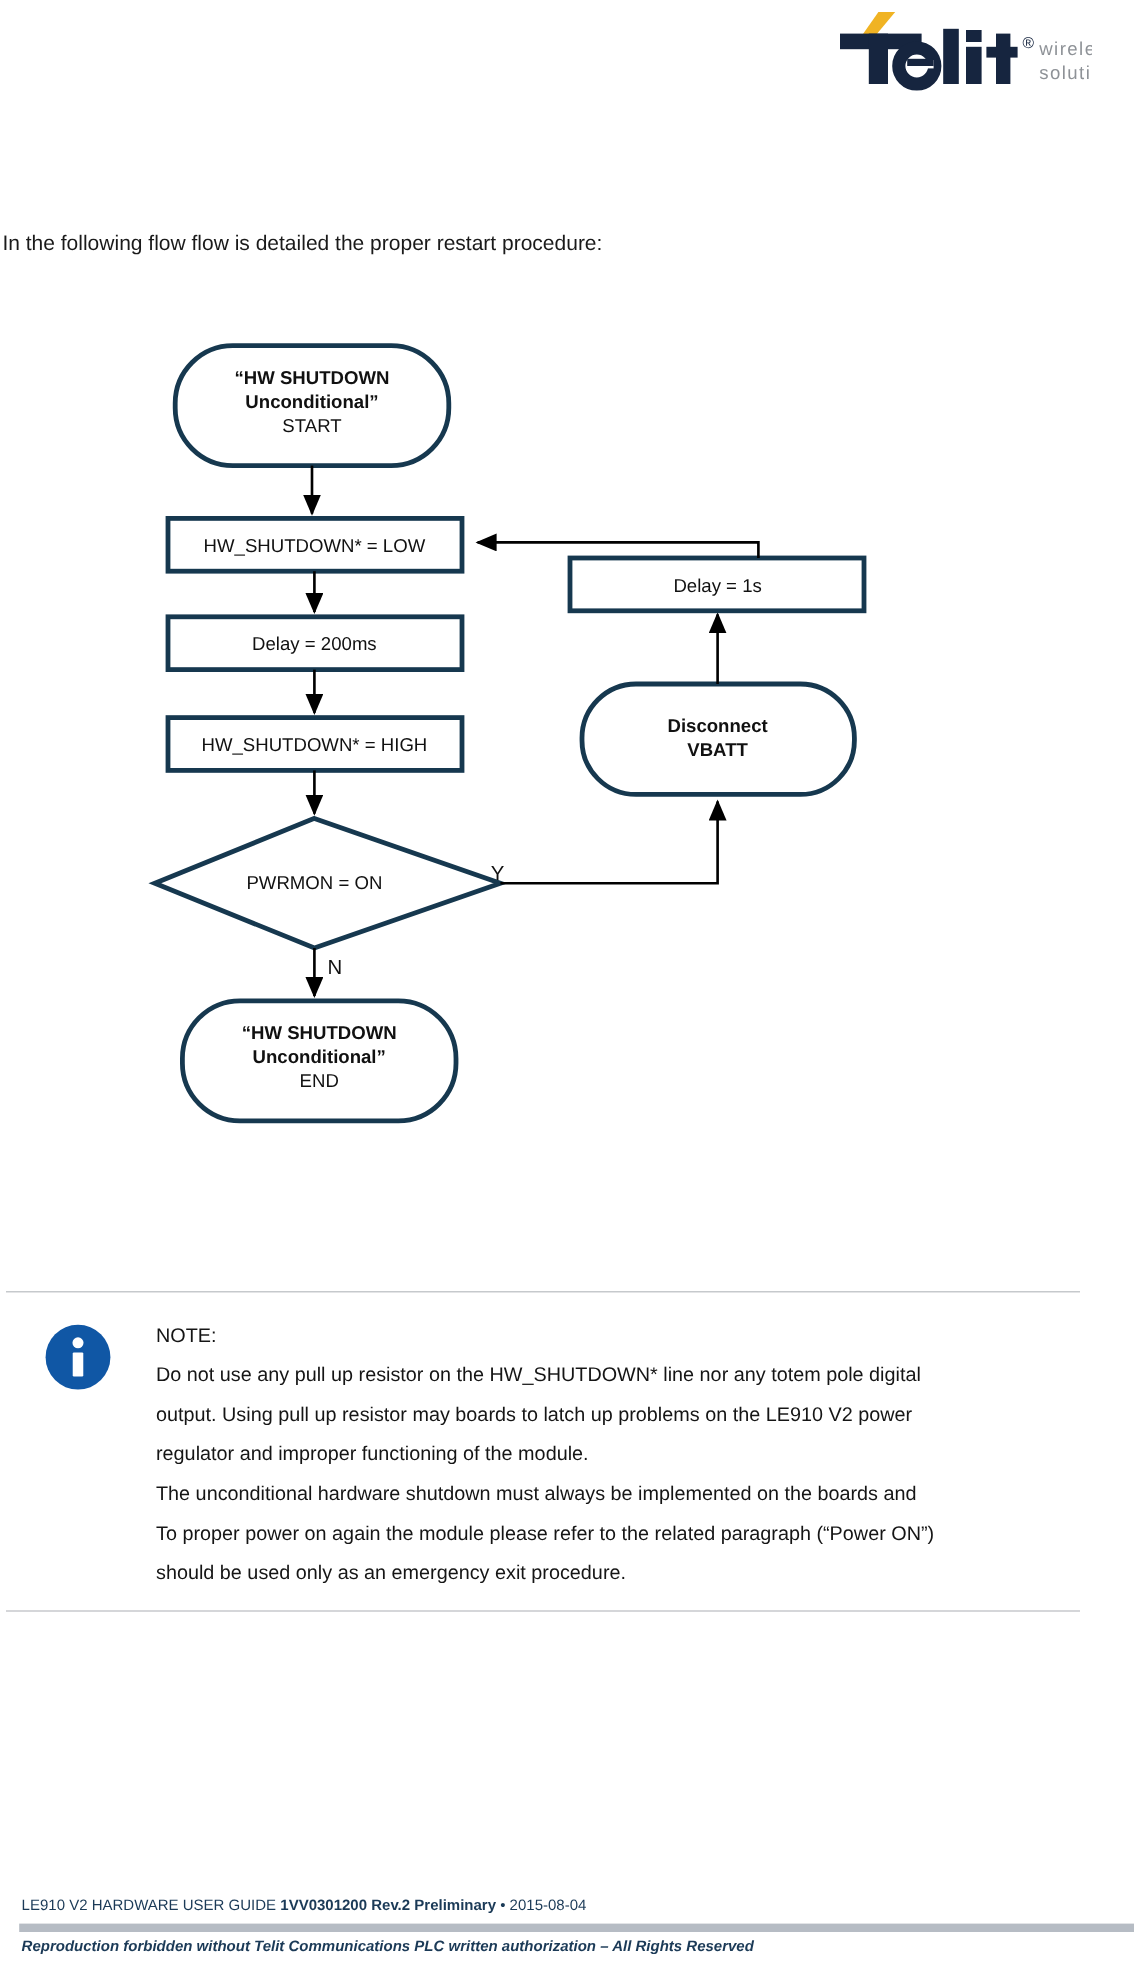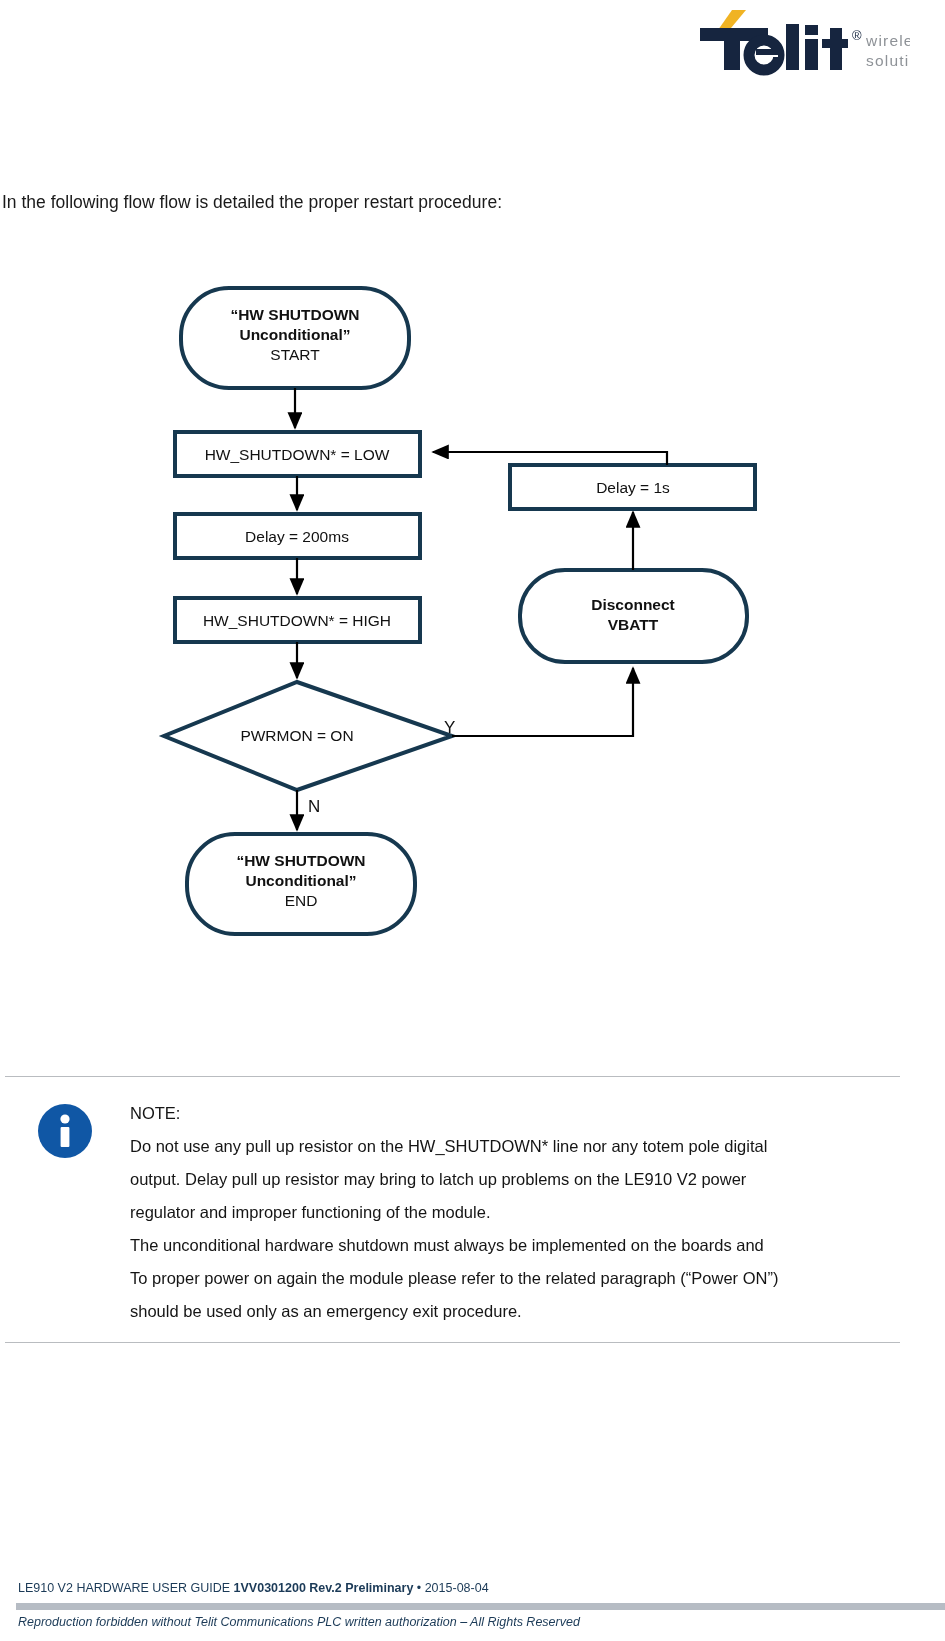--- a/index.html
+++ b/index.html
@@ -43,21 +43,20 @@
     color: #1a1a1a;
   }
 
   
   #flowchart {
     position: absolute;
     left: 0;
     top: 270px;
     width: 793px;
     height: 690px;
-    padding-left: 35px;
   }
   #flow-svg { display: block; }
   .node-text {
     font-family: "Liberation Sans", sans-serif;
     font-size: 15.5px;
     fill: #111111;
   }
   .node-text-bold {
     font-family: "Liberation Sans", sans-serif;
     font-size: 15.5px;
@@ -157,21 +156,21 @@
     width: 945px;
     height: 7px;
     background: #b6bcc4;
   }
   #footer-line2 {
     position: absolute;
     left: 2px;
     top: 46px;
     font-size: 12.5px;
     font-style: italic;
-    font-weight: normal;
+    font-weight: bold;
     color: #1b3a57;
   }
 </style>
 </head>
 <body>
 
 <div id="page-header">
   <div id="logo-block">
     <svg id="logo-svg" width="230" height="78" viewBox="0 0 230 78">
 
@@ -290,21 +289,21 @@
     <div id="note-icon-wrap">
       <svg class="info-icon" width="56" height="56" viewBox="0 0 56 56">
         <circle cx="28" cy="28" r="27" fill="#1057a5"></circle>
         <circle cx="28" cy="16" r="4.6" fill="#ffffff"></circle>
         <rect x="23.6" y="24" width="8.8" height="20" rx="1" fill="#ffffff"></rect>
       </svg>
     </div>
     <div id="note-content">
       <div class="note-line note-label">NOTE:</div>
       <div class="note-line">Do not use any pull up resistor on the HW_SHUTDOWN* line nor any totem pole digital</div>
-      <div class="note-line">output. Delay pull up resistor may bring to latch up problems on the LE910 V2 power</div>
+      <div class="note-line">output. Using pull up resistor may boards to latch up problems on the LE910 V2 power</div>
       <div class="note-line last-line">regulator and improper functioning of the module.</div>
       <div class="note-line">The unconditional hardware shutdown must always be implemented on the boards and</div>
       <div class="note-line">To proper power on again the module please refer to the related paragraph (“Power ON”)</div>
       <div class="note-line last-line">should be used only as an emergency exit procedure.</div>
     </div>
   </div>
   <div class="note-rule"></div>
 </div>
 
 <div id="page-footer">

